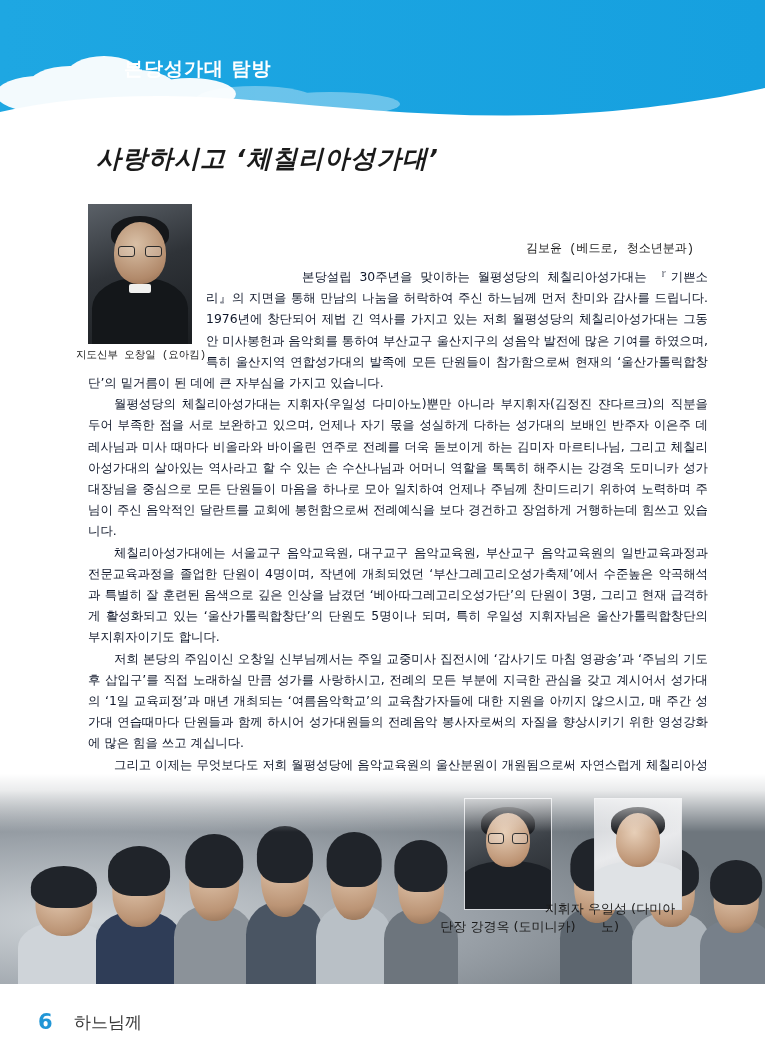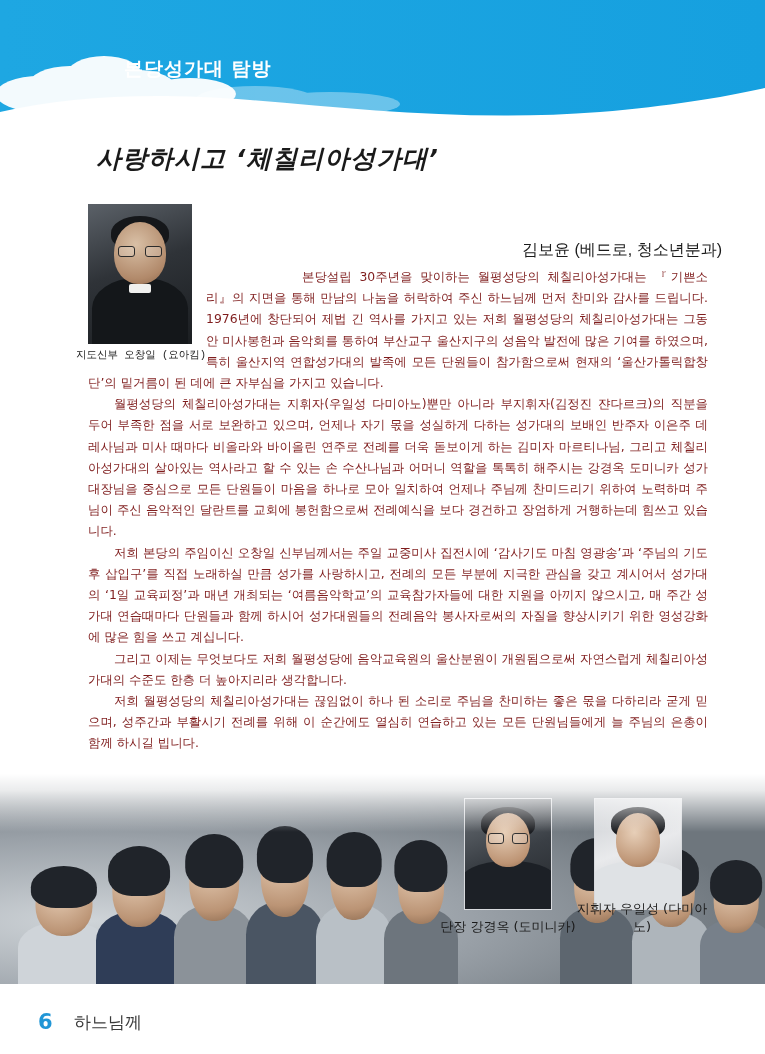--- a/index.html
+++ b/index.html
@@ -75,32 +75,32 @@
   }
   .photo-caption {
     position:absolute; left:70px; top:348px; width:142px;
     text-align:center;
     font-family:Liberation Mono, monospace;
     font-size:10.5px; color:#222;
   }
 
   
   .byline {
-    position:absolute; right:43px; top:240px;
-    font-family:Liberation Sans, sans-serif;
-    font-size:16px; color:#1a1a1a;
+    position:absolute; right:71px; top:240px;
+    font-family:Liberation Mono, monospace;
+    font-size:12px; color:#1a1a1a;
   }
 
   
   .body-text {
     position:absolute; left:88px; top:266px; width:620px;
     font-family:"DejaVu Sans", sans-serif;
     font-size:12.4px;
     line-height:21.2px;
-    color:#7f1d1d;
+    color:#0f172a;
     text-align:justify;
     text-justify:inter-character;
   }
   .body-text p { margin:0 0 0 0; text-indent: 26px; }
   .body-text p.first { text-indent: 96px; }
 
   
   .float-spacer {
     float:left; width:118px; height:96px;
   }
@@ -235,20 +235,21 @@
   <div class="collar"></div>
 </div>
 <div class="photo-caption">지도신부 오창일 (요아킴)</div>
 
 <div class="byline">김보윤 (베드로, 청소년분과)</div>
 
 <div class="body-text">
   <div class="float-spacer"></div>
   <p class="first">본당설립 30주년을 맞이하는 월평성당의 체칠리아성가대는 『기쁜소리』의 지면을 통해 만남의 나눔을 허락하여 주신 하느님께 먼저 찬미와 감사를 드립니다. 1976년에 창단되어 제법 긴 역사를 가지고 있는 저희 월평성당의 체칠리아성가대는 그동안 미사봉헌과 음악회를 통하여 부산교구 울산지구의 성음악 발전에 많은 기여를 하였으며, 특히 울산지역 연합성가대의 발족에 모든 단원들이 참가함으로써 현재의 ‘울산가톨릭합창단’의 밑거름이 된 데에 큰 자부심을 가지고 있습니다.</p>
   <p>월평성당의 체칠리아성가대는 지휘자(우일성 다미아노)뿐만 아니라 부지휘자(김정진 쟌다르크)의 직분을 두어 부족한 점을 서로 보완하고 있으며, 언제나 자기 몫을 성실하게 다하는 성가대의 보배인 반주자 이은주 데레사님과 미사 때마다 비올라와 바이올린 연주로 전례를 더욱 돋보이게 하는 김미자 마르티나님, 그리고 체칠리아성가대의 살아있는 역사라고 할 수 있는 손 수산나님과 어머니 역할을 톡톡히 해주시는 강경옥 도미니카 성가대장님을 중심으로 모든 단원들이 마음을 하나로 모아 일치하여 언제나 주님께 찬미드리기 위하여 노력하며 주님이 주신 음악적인 달란트를 교회에 봉헌함으로써 전례예식을 보다 경건하고 장엄하게 거행하는데 힘쓰고 있습니다.</p>
+  <p>체칠리아성가대에는 서울교구 음악교육원, 대구교구 음악교육원, 부산교구 음악교육원의 일반교육과정과 전문교육과정을 졸업한 단원이 4명이며, 작년에 개최되었던 ‘부산그레고리오성가축제’에서 수준높은 악곡해석과 특별히 잘 훈련된 음색으로 깊은 인상을 남겼던 ‘베아따그레고리오성가단’의 단원이 3명, 그리고 현재 급격하게 활성화되고 있는 ‘울산가톨릭합창단’의 단원도 5명이나 되며, 특히 우일성 지휘자님은 울산가톨릭합창단의 부지휘자이기도 합니다.</p>
   <p>저희 본당의 주임이신 오창일 신부님께서는 주일 교중미사 집전시에 ‘감사기도 마침 영광송’과 ‘주님의 기도 후 삽입구’를 직접 노래하실 만큼 성가를 사랑하시고, 전례의 모든 부분에 지극한 관심을 갖고 계시어서 성가대의 ‘1일 교육피정’과 매년 개최되는 ‘여름음악학교’의 교육참가자들에 대한 지원을 아끼지 않으시고, 매 주간 성가대 연습때마다 단원들과 함께 하시어 성가대원들의 전례음악 봉사자로써의 자질을 향상시키기 위한 영성강화에 많은 힘을 쓰고 계십니다.</p>
   <p>그리고 이제는 무엇보다도 저희 월평성당에 음악교육원의 울산분원이 개원됨으로써 자연스럽게 체칠리아성가대의 수준도 한층 더 높아지리라 생각합니다.</p>
   <p>저희 월평성당의 체칠리아성가대는 끊임없이 하나 된 소리로 주님을 찬미하는 좋은 몫을 다하리라 굳게 믿으며, 성주간과 부활시기 전례를 위해 이 순간에도 열심히 연습하고 있는 모든 단원님들에게 늘 주님의 은총이 함께 하시길 빕니다.</p>
 </div>
 
 <div class="montage">
   <div class="bg"></div>
 
   <div class="choir" style="left:18px;  top:92px;  width:92px;  height:118px;">
     <div class="bd" style="background:#cfd4d9;"></div>
@@ -308,18 +309,18 @@
   <div class="inset light" style="left:594px; top:24px;">
     <div class="ibody" style="background:#dfe2e5;"></div>
     <div class="ihair"></div>
     <div class="ihead"></div>
   </div>
 
   <div class="grad-top"></div>
 </div>
 
 <div class="inset-caption" style="left:438px; bottom:118px;">단장 강경옥 (도미니카)</div>
-<div class="inset-caption" style="left:572px; bottom:118px;">지휘자 우일성 (다미아노)</div>
+<div class="inset-caption" style="left:540px; bottom:118px;">지휘자 우일성 (다미아노)</div>
 
 <div class="footer-bar">
   <div class="page-num">6</div>
   <div class="footer-title">하느님께</div>
 </div>
 
 </body></html>

